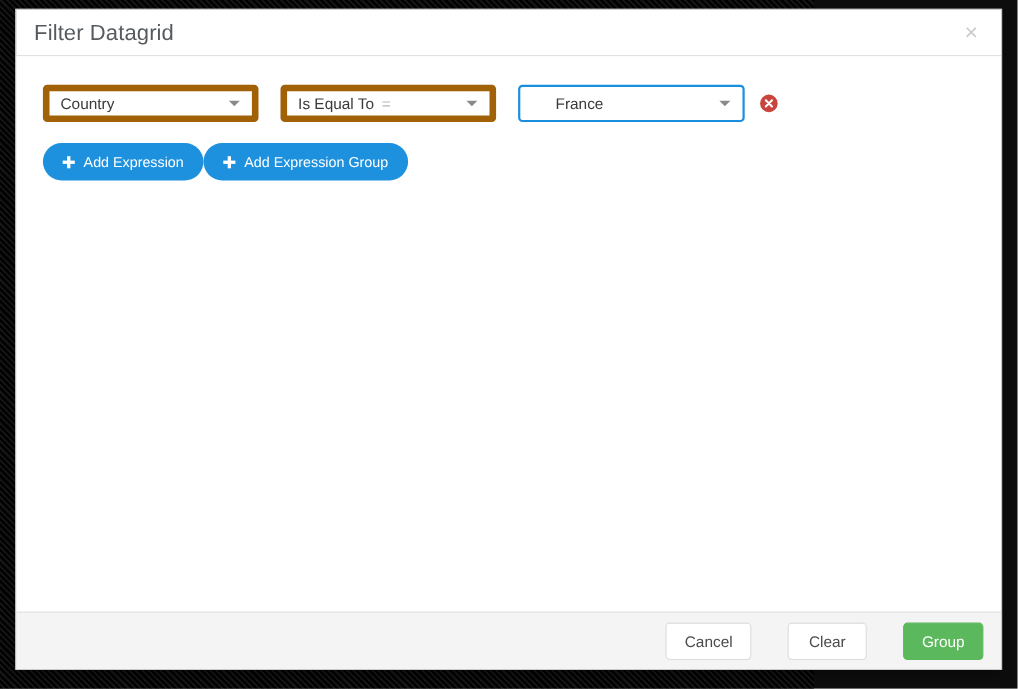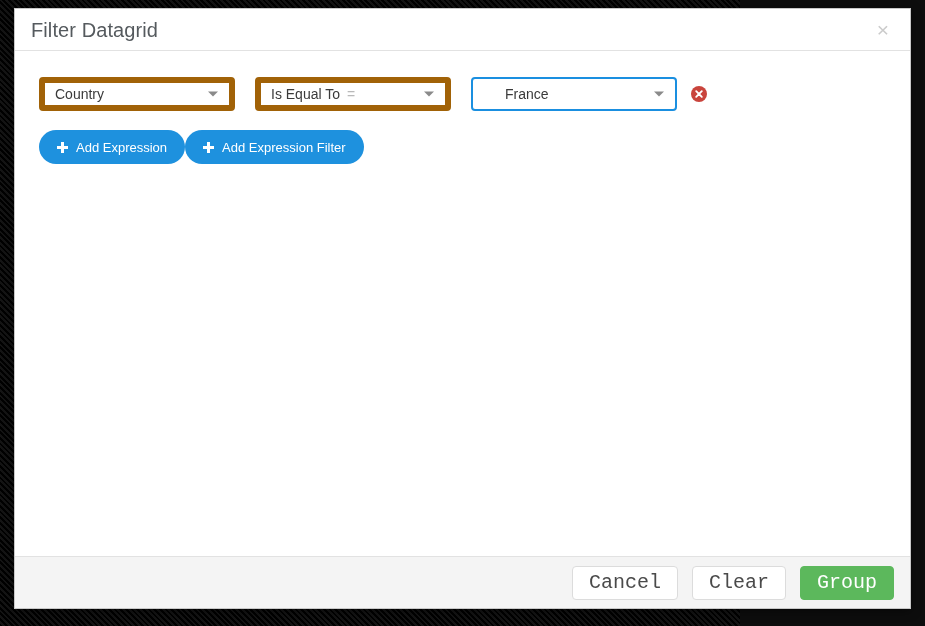--- a/index.html
+++ b/index.html
@@ -205,24 +205,25 @@
     justify-content: flex-end;
     gap: 14px;
     padding: 0 16px;
     box-sizing: border-box;
   }
   .footer-btn {
     height: 34px;
     min-width: 72px;
     padding: 0 16px;
     border-radius: 4px;
-    font-size: 20px;
-    cursor: pointer;
-    font-family: Liberation Mono, monospace;
-    box-sizing: border-box;
+    font-size: 14px;
+    cursor: pointer;
+    font-family: Liberation Sans, sans-serif;
+    box-sizing: border-box;
+    margin-left: 19px;
   }
   .btn-secondary {
     background: #ffffff;
     border: 1px solid #dcdcdc;
     color: #4a4a4a;
   }
   .btn-primary {
     background: #5cb85c;
     border: 1px solid #5cb85c;
     color: #ffffff;
@@ -270,21 +271,21 @@
 
       <div class="add-row">
 
         <button class="pill-btn">
           <span class="plus-icon"></span>
           <span>Add Expression</span>
         </button>
 
         <button class="pill-btn">
           <span class="plus-icon"></span>
-          <span>Add Expression Filter</span>
+          <span>Add Expression Group</span>
         </button>
 
       </div>
 
     </div>
 
     <div class="dialog-footer">
       <button class="footer-btn btn-secondary">Cancel</button>
       <button class="footer-btn btn-secondary">Clear</button>
       <button class="footer-btn btn-primary">Group</button>

